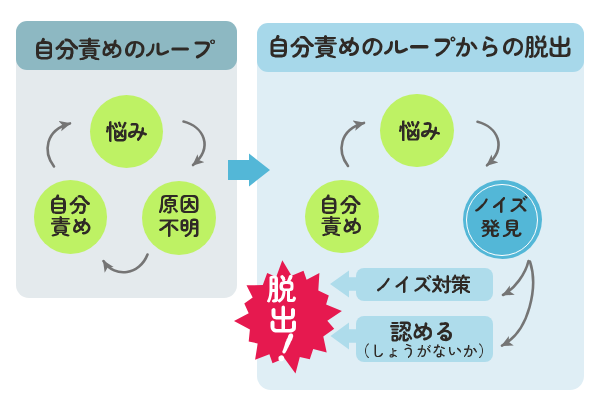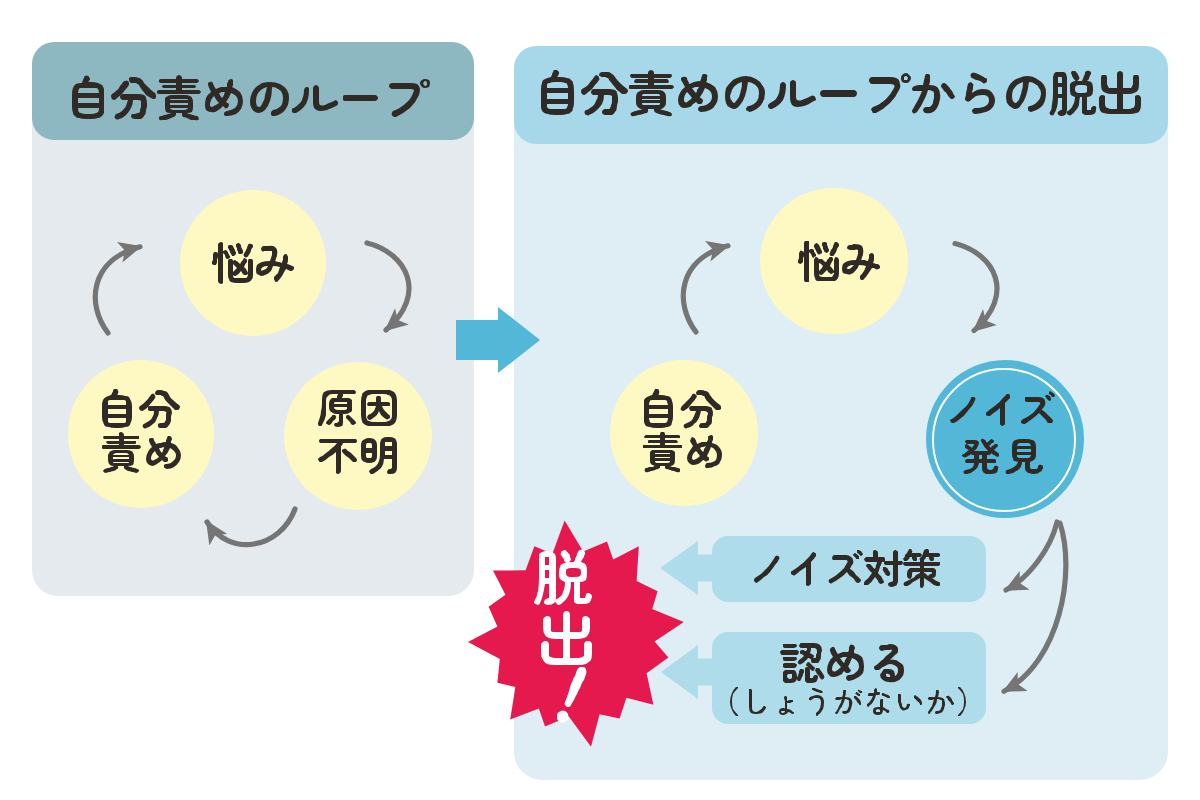--- a/index.html
+++ b/index.html
@@ -5,21 +5,21 @@
   html,body { margin:0; padding:0; }
   body { background:#ffffff; font-family:"DejaVu Sans",sans-serif; }
   #stage { position:relative; width:600px; height:400px; background:#ffffff; overflow:hidden; }
   .abs { position:absolute; }
   .panel-body { position:absolute; inset:0; border-radius:13px; }
   .panel-header { position:absolute; left:0; top:0; right:0; border-radius:11px; }
   .left .panel-body { background:#e4eaed; }
   .left .panel-header { background:#8db8c2; height:49px; }
   .right .panel-body { background:#dfeef5; border-radius:14px; }
   .right .panel-header { background:#a7d8ea; height:49.5px; }
-  .circle { position:absolute; border-radius:50%; background:#fef9c3; }
+  .circle { position:absolute; border-radius:50%; background:#bef264; }
   .circle.teal { background:#53b7d7; }
   .circle.teal::after { content:""; position:absolute; inset:3.5px; border:1.6px solid #fff; border-radius:50%; }
   .action-box { position:absolute; background:#aedceb; border-radius:8px; }
   .ht { position:absolute; inset:0; display:flex; flex-direction:column; align-items:center; justify-content:center;
         color:transparent; font-family:"DejaVu Sans",sans-serif; line-height:1.1; overflow:hidden; pointer-events:none; }
   .ht span { display:block; text-align:center; }
   svg.layer { position:absolute; left:0; top:0; pointer-events:none; }
 </style>
 </head>
 <body>

